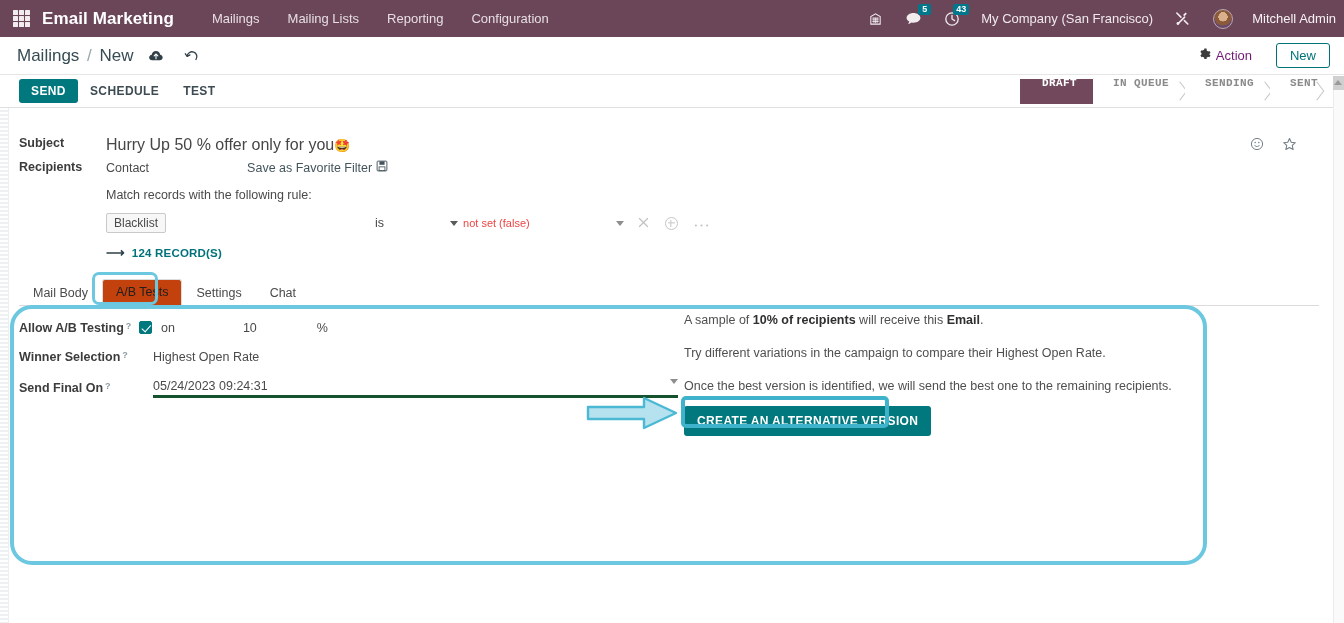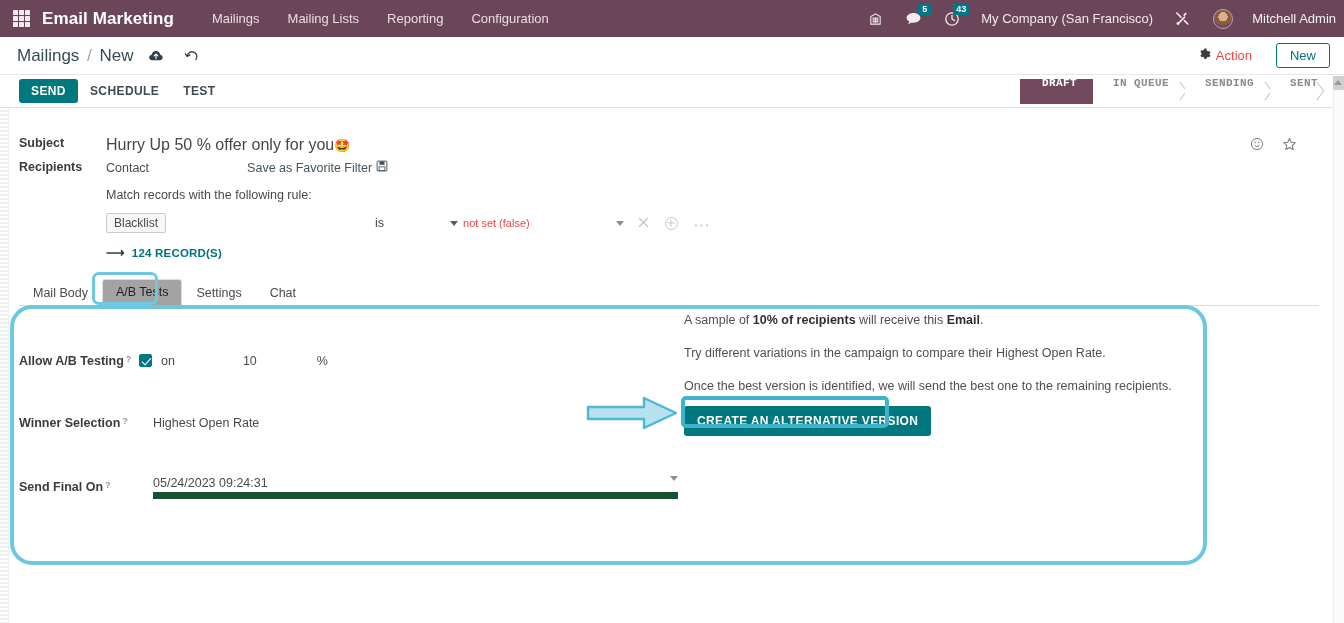--- a/index.html
+++ b/index.html
@@ -60,21 +60,21 @@
     position:absolute; top:37px; left:0; width:1344px; height:38px;
     background:#ffffff; display:flex; align-items:center;
     border-bottom:1px solid #e6e6e6;
   }
   .bc-text { margin-left:17px; font-size:17px; color:#374b53; white-space:nowrap;}
   .bc-text .sep { color:#9aa7ad; padding:0 3px;}
   .bc-text .cur { color:#374b53; }
   .bc-ic { margin-left:14px; color:#2e3f47; font-size:14px; cursor:pointer; display:flex; align-items:center;}
   .bc-right { margin-left:auto; display:flex; align-items:center; padding-right:14px;}
   .action-btn {
-    font-size:13px; color:#ef4444; display:flex; align-items:center; gap:5px;
+    font-size:13px; color:#701a75; display:flex; align-items:center; gap:5px;
     cursor:pointer; padding:3px 8px;
   }
   .new-btn {
     margin-left:16px; border:1px solid #00737a; color:#00737a;
     background:#fff; font-size:13px; padding:4px 13px; border-radius:3px;
     cursor:pointer;
   }
 
   
   .statusbar {
@@ -180,48 +180,48 @@
   
   .tabs {
     position:absolute; top:170px; left:19px; display:flex; align-items:flex-end;
     border-bottom:1px solid #dcdcdc; width:1300px; height:28px;
   }
   .tab {
     font-size:12.5px; color:#4a4a4a; padding:5px 13px 6px; cursor:pointer;
     border:1px solid transparent; border-bottom:none; position:relative; top:1px;
   }
   .tab.active {
-    color:#1f1f1f; background:#a3a3a3; border-color:#dcdcdc; border-bottom:1px solid #fff;
+    color:#1f1f1f; background:#c2410c; border-color:#dcdcdc; border-bottom:1px solid #fff;
     border-radius:3px 3px 0 0;
   }
 
   
   .ab-panel { position:absolute; top:205px; left:19px; width:1290px; height:240px;}
   .ab-left { position:absolute; top:0; left:0; width:660px;}
-  .ab-field { display:flex; align-items:center; height:29px;margin-top:33px; }
+  .ab-field { display:flex; align-items:center; height:29px; }
   .ab-label {
     width:120px; font-size:12.5px; font-weight:700; color:#3c3c3c; white-space:nowrap;
     display:flex; align-items:baseline; gap:2px;
   }
   .q { font-size:9px; color:#8d9aa1; font-weight:700; position:relative; top:-3px;}
   .chk {
     width:13px;height:13px;background:#00787d;border:1px solid #00787d;border-radius:2px;
     position:relative; cursor:pointer; flex:none;
   }
   .chk::after{
     content:""; position:absolute; left:3.5px; top:1px; width:4px; height:7.5px;
     border:solid #fff; border-width:0 1.8px 1.8px 0; transform:rotate(42deg);
   }
   .chk-on { margin-left:9px; font-size:12.5px; color:#4a4a4a;}
   .pct-value { margin-left:68px; font-size:12.5px; color:#4a4a4a;}
   .pct-sign { margin-left:60px; font-size:12.5px; color:#4a4a4a;}
   .ab-sel-value { margin-left:14px; font-size:12.5px; color:#4a4a4a;}
   .date-wrap {
     margin-left:14px; width:525px; display:flex; align-items:flex-start;
-    border-bottom:7px solid #14532d; padding-bottom:2px; cursor:pointer;
+    border-bottom:3px solid #14532d; padding-bottom:2px; cursor:pointer;
   }
   .date-val { font-size:12.5px; color:#4a4a4a;}
   .date-caret { margin-left:auto; }
 
   .ab-right { position:absolute; top:0; left:665px; width:620px;}
   .ab-note { font-size:12.5px; color:#4f4f4f; margin-bottom:19px; white-space:nowrap;}
   .ab-note b { color:#2f2f2f; font-weight:700;}
   .alt-btn {
     background:#00787d; color:#fff; border:none; border-radius:3px;
     font-size:12px; font-weight:700; letter-spacing:.35px;

